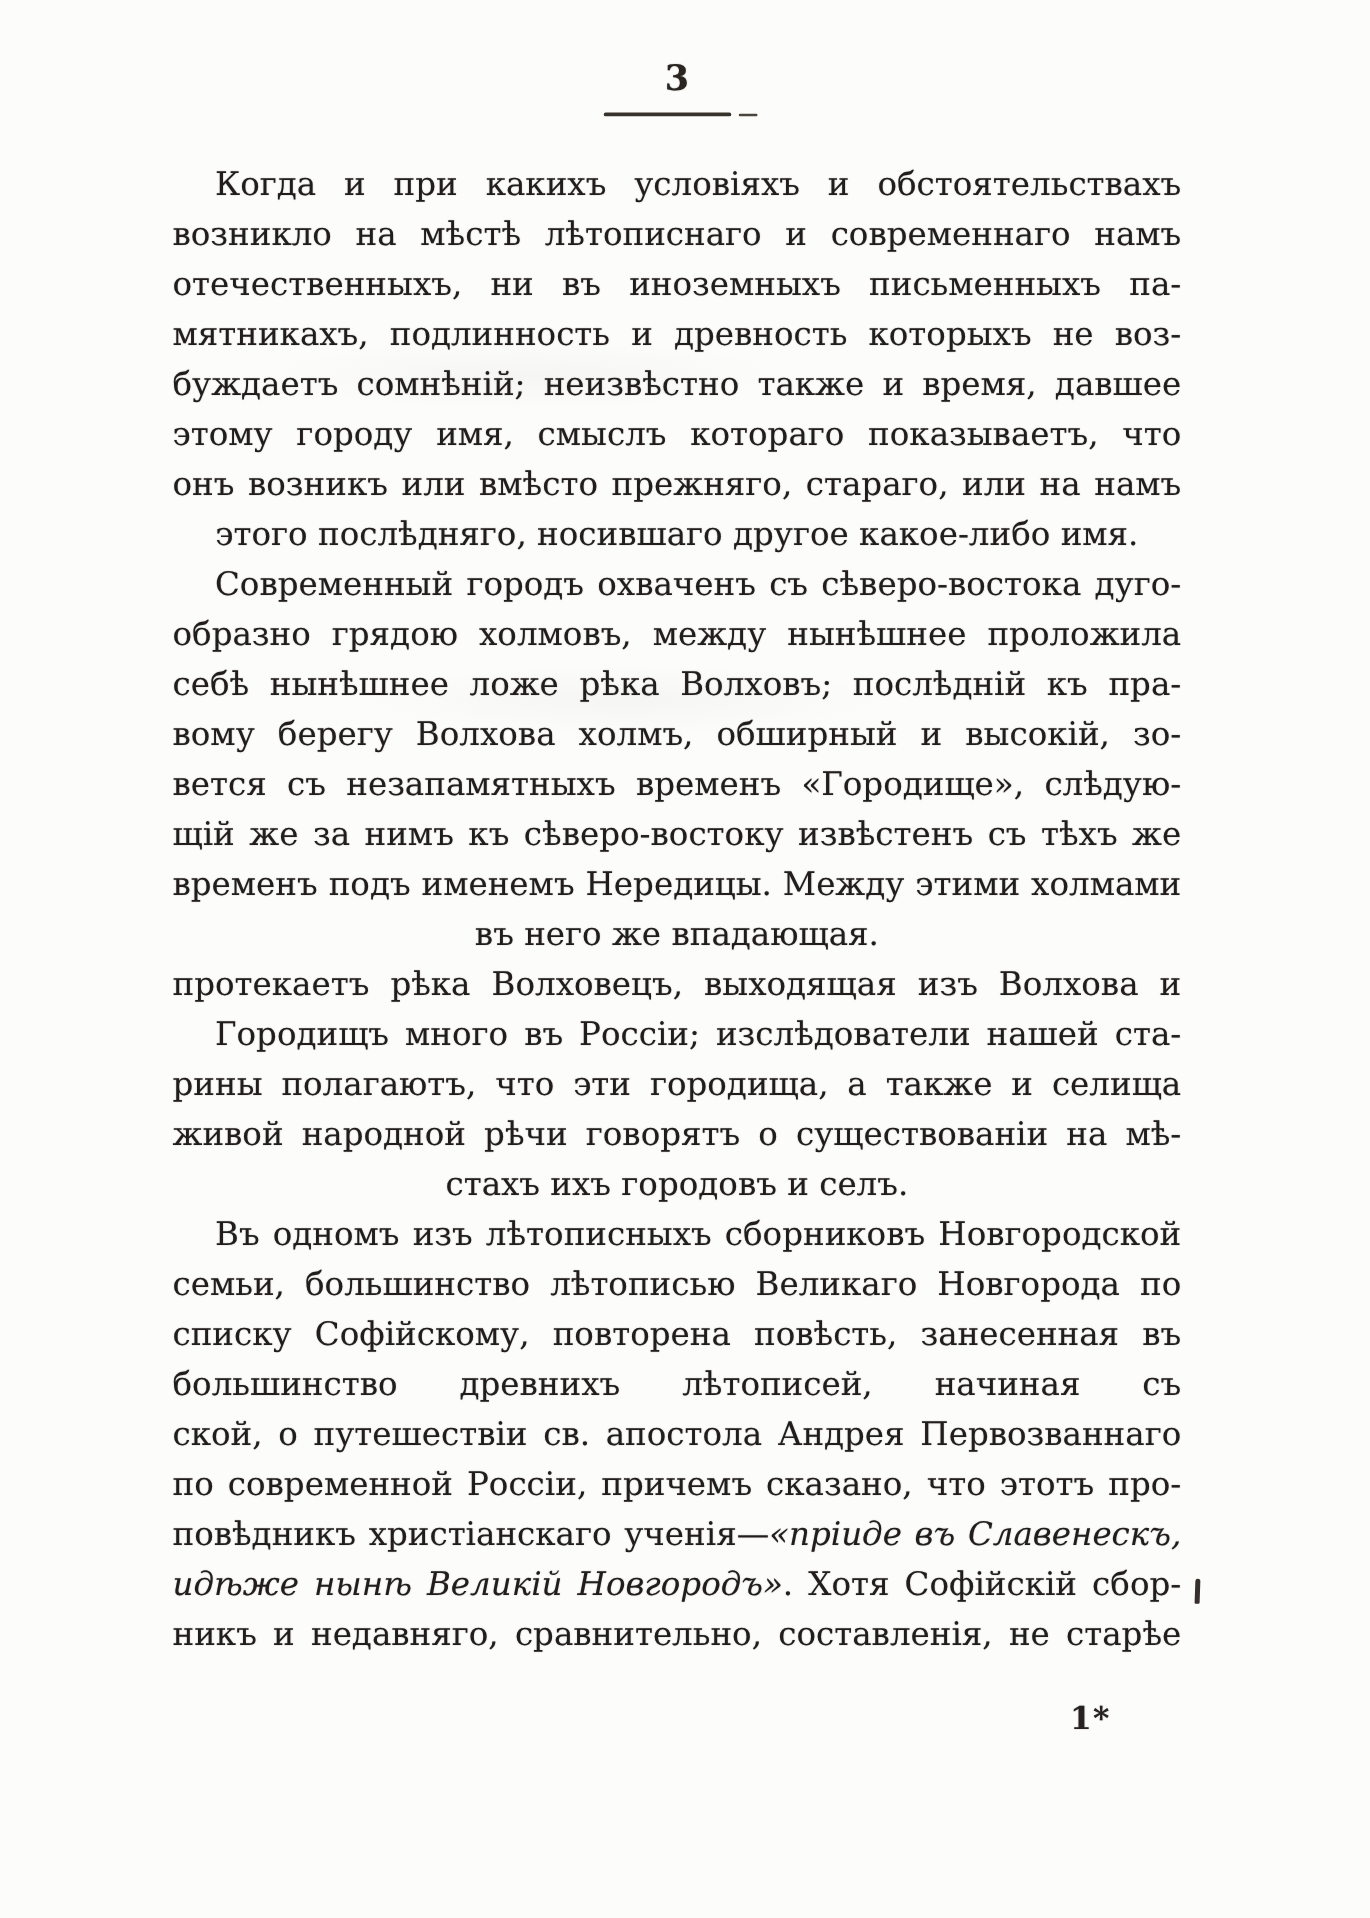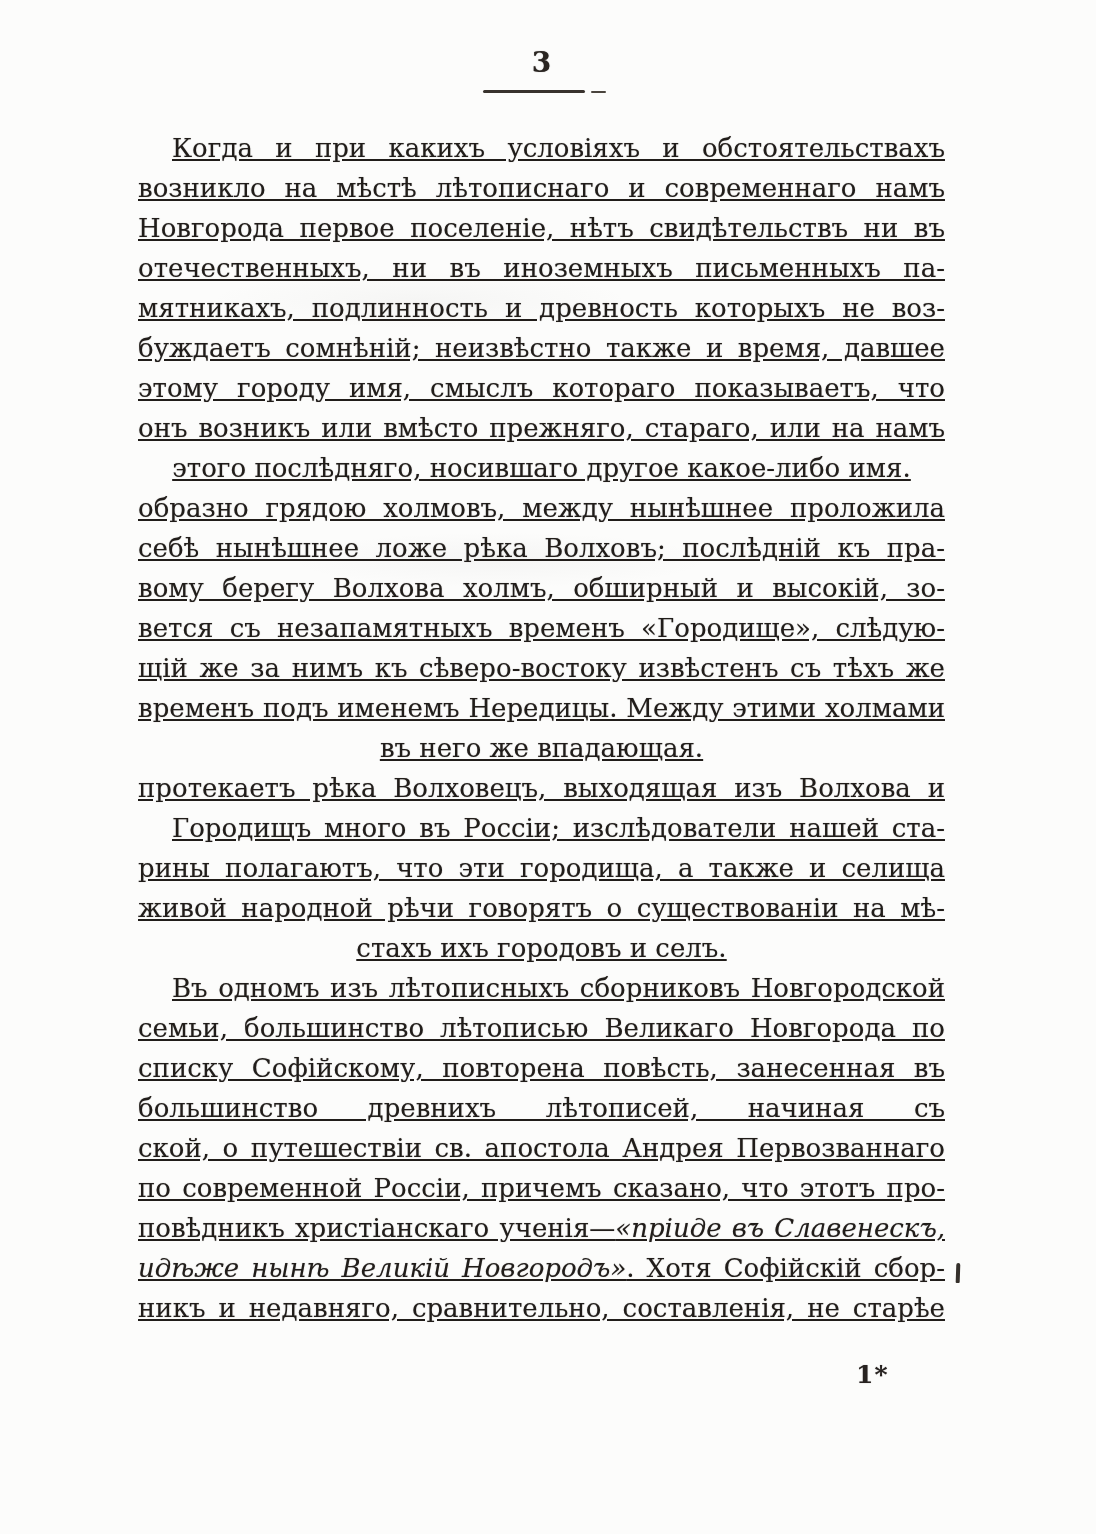--- a/index.html
+++ b/index.html
@@ -63,21 +63,20 @@
   .text-block {
     position: absolute;
     left: 138px;
     top: 128px;
     width: 807px;
     font-size: 26px;
     text-shadow: 0 0 1px rgba(33,29,26,0.42);
   }
   .para {
     margin: 0;
-    text-decoration: underline;
   }
   .line {
     height: 40px;
     line-height: 40px;
     overflow: hidden;
     text-align: center;
   }
   .line.j {
     text-align: justify;
     text-align-last: justify;
@@ -118,29 +117,29 @@
 
   <div class="header-rule">
     <span class="rule-main"></span>
     <span class="rule-dash"></span>
   </div>
 
   <div class="text-block">
       <div class="para">
         <div class="line j first"><span>Когда и при какихъ условіяхъ и обстоятельствахъ</span></div>
         <div class="line j"><span>возникло на мѣстѣ лѣтописнаго и современнаго намъ</span></div>
-        <div class="line j"><span>Новгорода первое поселеніе, нѣтъ свидѣтельствъ ни въ</span></div>
         <div class="line j"><span>отечественныхъ, ни въ иноземныхъ письменныхъ па-</span></div>
         <div class="line j"><span>мятникахъ, подлинность и древность которыхъ не воз-</span></div>
         <div class="line j"><span>буждаетъ сомнѣній; неизвѣстно также и время, давшее</span></div>
         <div class="line j"><span>этому городу имя, смыслъ котораго показываетъ, что</span></div>
         <div class="line j"><span>онъ возникъ или вмѣсто прежняго, стараго, или на намъ</span></div>
         <div class="line"><span>этого послѣдняго, носившаго другое какое-либо имя.</span></div>
       </div>
       <div class="para">
+        <div class="line j first"><span>Современный городъ охваченъ съ сѣверо-востока дуго-</span></div>
         <div class="line j"><span>образно грядою холмовъ, между нынѣшнее проложила</span></div>
         <div class="line j"><span>себѣ нынѣшнее ложе рѣка Волховъ; послѣдній къ пра-</span></div>
         <div class="line j"><span>вому берегу Волхова холмъ, обширный и высокій, зо-</span></div>
         <div class="line j"><span>вется съ незапамятныхъ временъ «Городище», слѣдую-</span></div>
         <div class="line j"><span>щій же за нимъ къ сѣверо-востоку извѣстенъ съ тѣхъ же</span></div>
         <div class="line j"><span>временъ подъ именемъ Нередицы. Между этими холмами</span></div>
         <div class="line"><span>въ него же впадающая.</span></div>
         <div class="line j"><span>протекаетъ рѣка Волховецъ, выходящая изъ Волхова и</span></div>
       </div>
       <div class="para">

